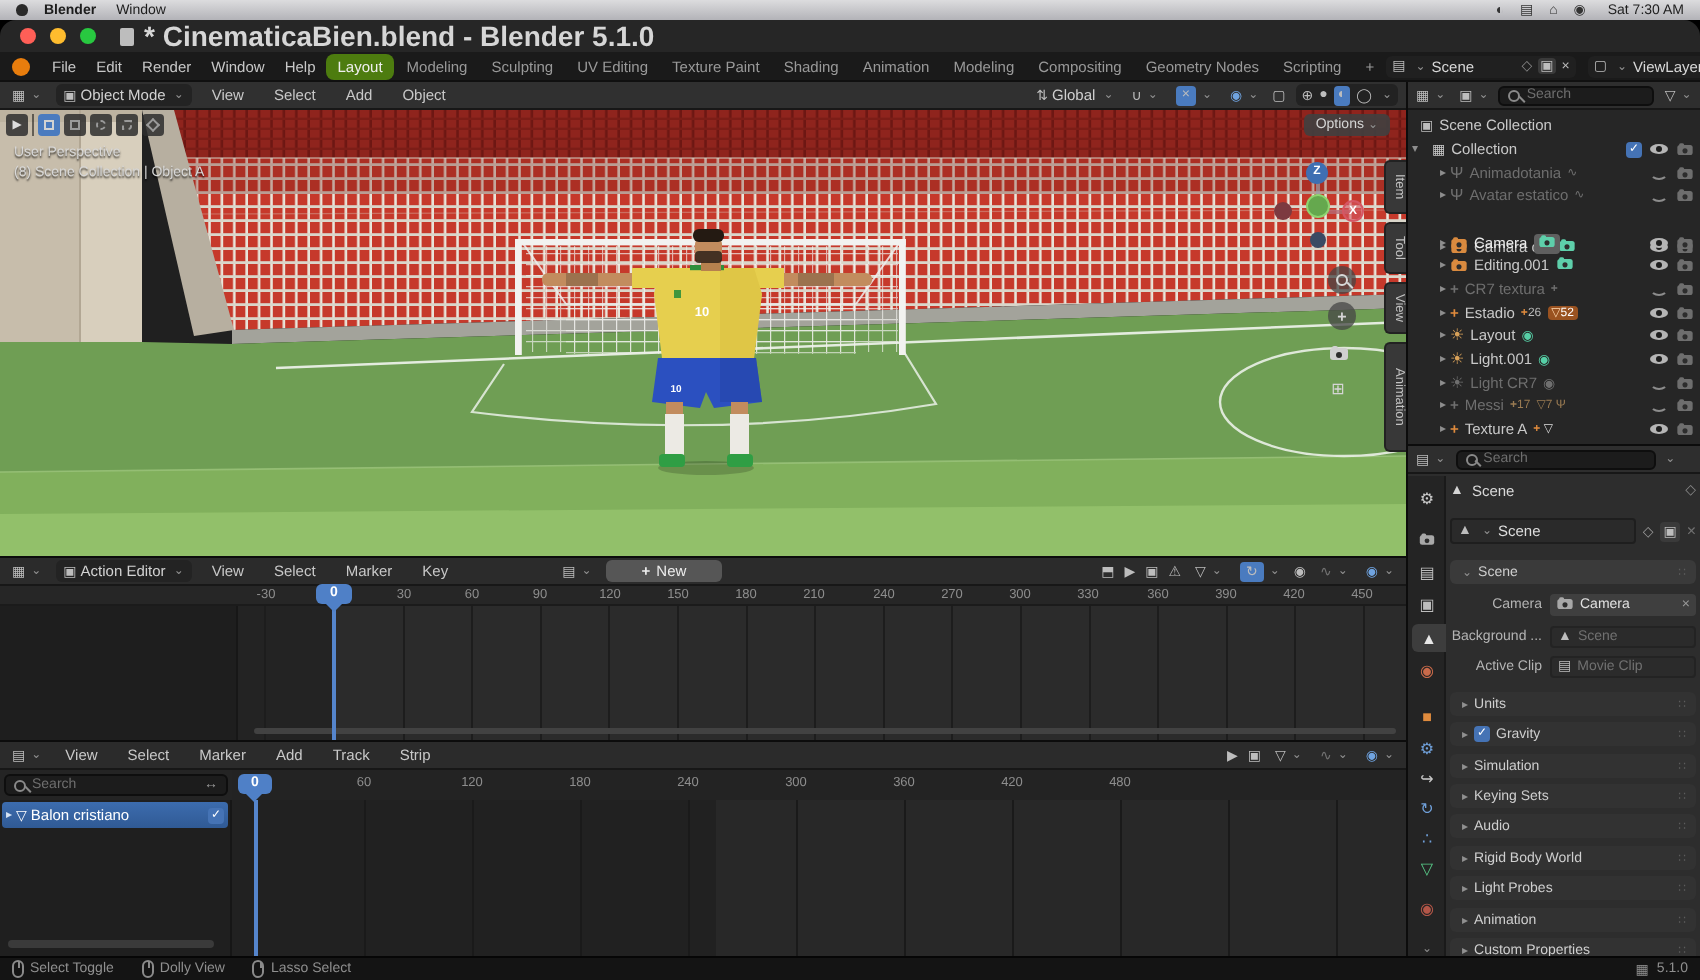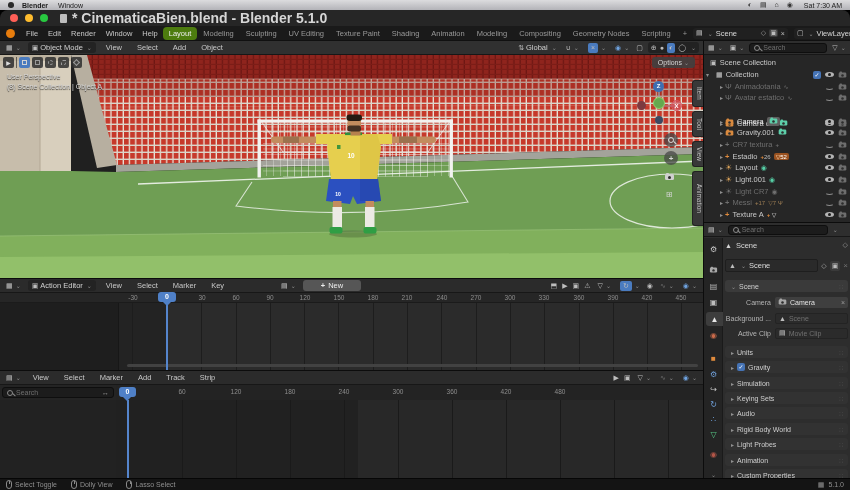--- a/index.html
+++ b/index.html
@@ -373,21 +373,21 @@
       <span class="badg" style="background:#5f5f5f;border-radius:2px;padding:1px 2px"><span class="icam teal sm" style="display:inline-block"></span></span>
       <span class="olr">
           <span class="ieye"></span>
           <span class="icam dim sm"></span>
         </span>
     </div>
     <div class="ol-row" style="top:86px">
       <span style="width:14px"></span>
         <span class="exp">▸</span>
       <span class="oi icam or sm"></span>
-      <span class="ol-name">Gravity.001</span>
+      <span class="ol-name">Editing.001</span>
       <span class="badg"><span class="icam teal sm" style="display:inline-block"></span></span>
       <span class="olr">
           <span class="ieye"></span>
           <span class="icam dim sm"></span>
         </span>
     </div>
     <div class="ol-row" style="top:98px">
       <span style="width:14px"></span>
         <span class="exp">▸</span>
       <span class="oi" style="color:#6f6f6f;font-weight:bold">+</span>
@@ -714,20 +714,29 @@
       <span class="tick" style="left:120px;top:2px">120</span>
       <span class="tick" style="left:174px;top:2px">180</span>
       <span class="tick" style="left:228px;top:2px">240</span>
       <span class="tick" style="left:282px;top:2px">300</span>
       <span class="tick" style="left:336px;top:2px">360</span>
       <span class="tick" style="left:390px;top:2px">420</span>
       <span class="tick" style="left:444px;top:2px">480</span>
     </span>
   </div>
 
+  <div class="abs" style="left:0;top:29px;width:116px;bottom:0;background:#1f1f1f;border-right:1px solid #161616">
+    <div class="abs fx" style="left:1px;top:1px;right:1px;height:13px;background:linear-gradient(#3c6cae,#305a95);border-radius:2px;padding:0 2px;gap:2px">
+      <span style="color:#d7e4f5;font-size:6px">▸</span>
+      <span style="color:#fff;font-size:7px">▽</span>
+      <span style="color:#fff;font-size:7.5px;white-space:nowrap;flex:1">Balon cristiano</span>
+      <span class="ichk"></span>
+    </div>
+    <div class="abs" style="left:4px;right:8px;bottom:4px;height:4px;background:#3a3a3a;border-radius:2px"></div>
+  </div>
 
   <div class="abs" style="left:116px;top:29px;right:0;bottom:0;background:#212121">
     <div class="abs" style="left:242px;top:0;right:0;bottom:0;background:#282828"></div>
     <div class="abs" style="left:0;top:0;right:0;bottom:0;background:repeating-linear-gradient(90deg,#1a1a1a 0 1px,transparent 1px 54px);background-position:12px 0"></div>
   </div>
 
   <div class="fbadge" style="left:119px;top:16px;width:17px">0</div>
   <div class="ftail" style="left:123px;top:26px"></div>
   <div class="pline" style="left:127px;top:29px;bottom:0"></div>
 </div>

